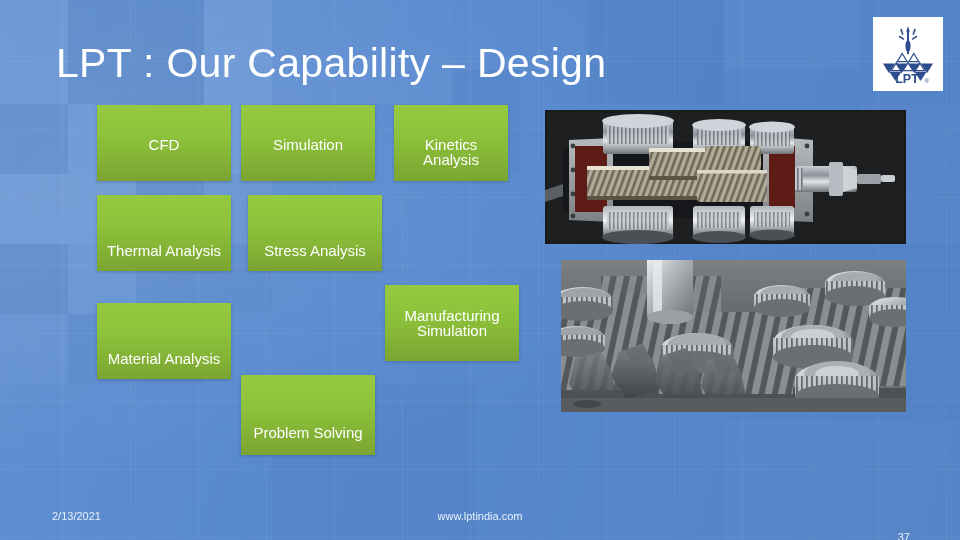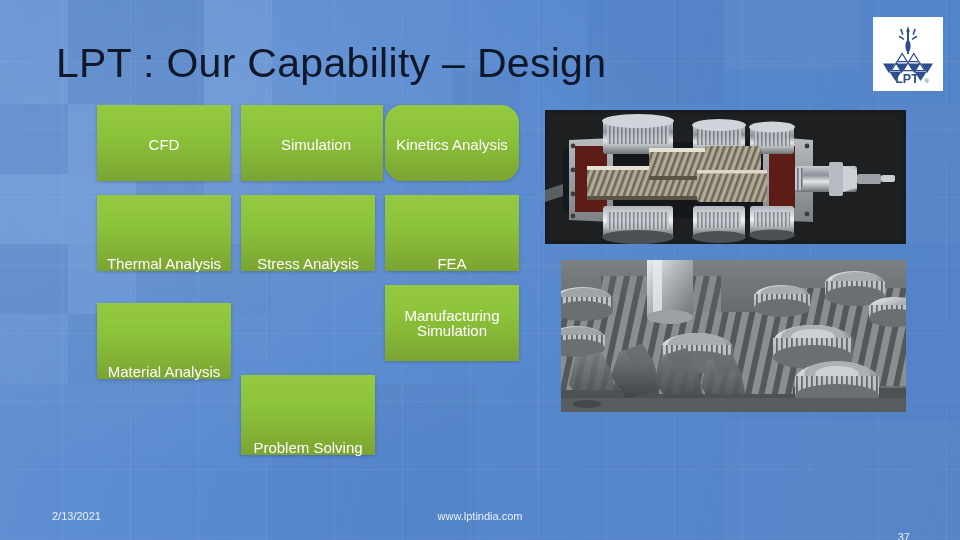--- a/index.html
+++ b/index.html
@@ -45,21 +45,21 @@
       radial-gradient(120% 110% at 18% 35%, rgba(255,255,255,0.09) 0%, rgba(255,255,255,0.0) 48%),
       linear-gradient(105deg, rgba(255,255,255,0.07) 0%, rgba(255,255,255,0.0) 38%, rgba(0,0,0,0.045) 100%);
   }
 
   
   #title {
     position: absolute;
     left: 56px;
     top: 38px;
     width: 700px;
-    color: #0f172a;
+    color: #ffffff;
     font-size: 41px;
     font-weight: 300;
     letter-spacing: 0.3px;
     line-height: 50px;
     white-space: nowrap;
   }
 
   
   #logo-box {
     position: absolute;
@@ -88,21 +88,21 @@
     text-align: center;
   }
   .cap .cap-label {
     display: block;
     width: 100%;
     padding: 0 4px;
     box-sizing: border-box;
   }
   .cap.align-a { align-items: flex-start; }
   .cap.align-a .cap-label { margin-top: 32px; }
-  .cap.align-b { align-items: flex-end; }
+  .cap.align-b { align-items: center; }
   .cap.align-b .cap-label { margin-top: 34px; }
   .cap.align-c { align-items: center; }
 
   
   .photo {
     position: absolute;
     overflow: hidden;
     background: #2c2c2c;
   }
   .photo svg { display: block; width: 100%; height: 100%; }
@@ -180,35 +180,32 @@
         <path d="M35.6 48.8 L47.6 48.8 L41.6 58.0 Z"></path>
       </g>
       <text x="28" y="60" text-anchor="middle" font-family="Liberation Sans, sans-serif" font-size="12.5" font-weight="bold" fill="#2e4d8e">LPT</text>
       <text x="45.5" y="60" font-family="Liberation Sans, sans-serif" font-size="6" fill="#2e4d8e">®</text>
     </svg>
   </div>
 
   <div class="cap align-a" style="left:97px;  top:105px; width:134px; height:76px;">
     <span class="cap-label">CFD</span>
   </div>
-  <div class="cap align-a" style="left:241px; top:105px; width:134px; height:76px;padding-left:8px;">
+  <div class="cap align-a" style="left:241px; top:105px; width:134px; height:76px;">
     <span class="cap-label">Simulation</span>
   </div>
-  <div class="cap align-a" style="left:385px; top:105px; width:134px; height:76px;border-radius:18px;">
+  <div class="cap align-a" style="left:394px; top:105px; width:114px; height:76px;">
     <span class="cap-label">Kinetics Analysis</span>
   </div>
 
   <div class="cap align-b" style="left:97px;  top:195px; width:134px; height:76px;">
     <span class="cap-label">Thermal Analysis</span>
   </div>
-  <div class="cap align-b" style="left:241px; top:195px; width:134px; height:76px;">
+  <div class="cap align-b" style="left:248px; top:195px; width:134px; height:76px;">
     <span class="cap-label">Stress Analysis</span>
-  </div>
-  <div class="cap align-b" style="left:385px; top:195px; width:134px; height:76px;">
-    <span class="cap-label">FEA</span>
   </div>
 
   <div class="cap align-b" style="left:97px;  top:303px; width:134px; height:76px;">
     <span class="cap-label">Material Analysis</span>
   </div>
   <div class="cap align-c" style="left:385px; top:285px; width:134px; height:76px;">
     <span class="cap-label">Manufacturing Simulation</span>
   </div>
 
   <div class="cap align-b" style="left:241px; top:375px; width:134px; height:80px;">

